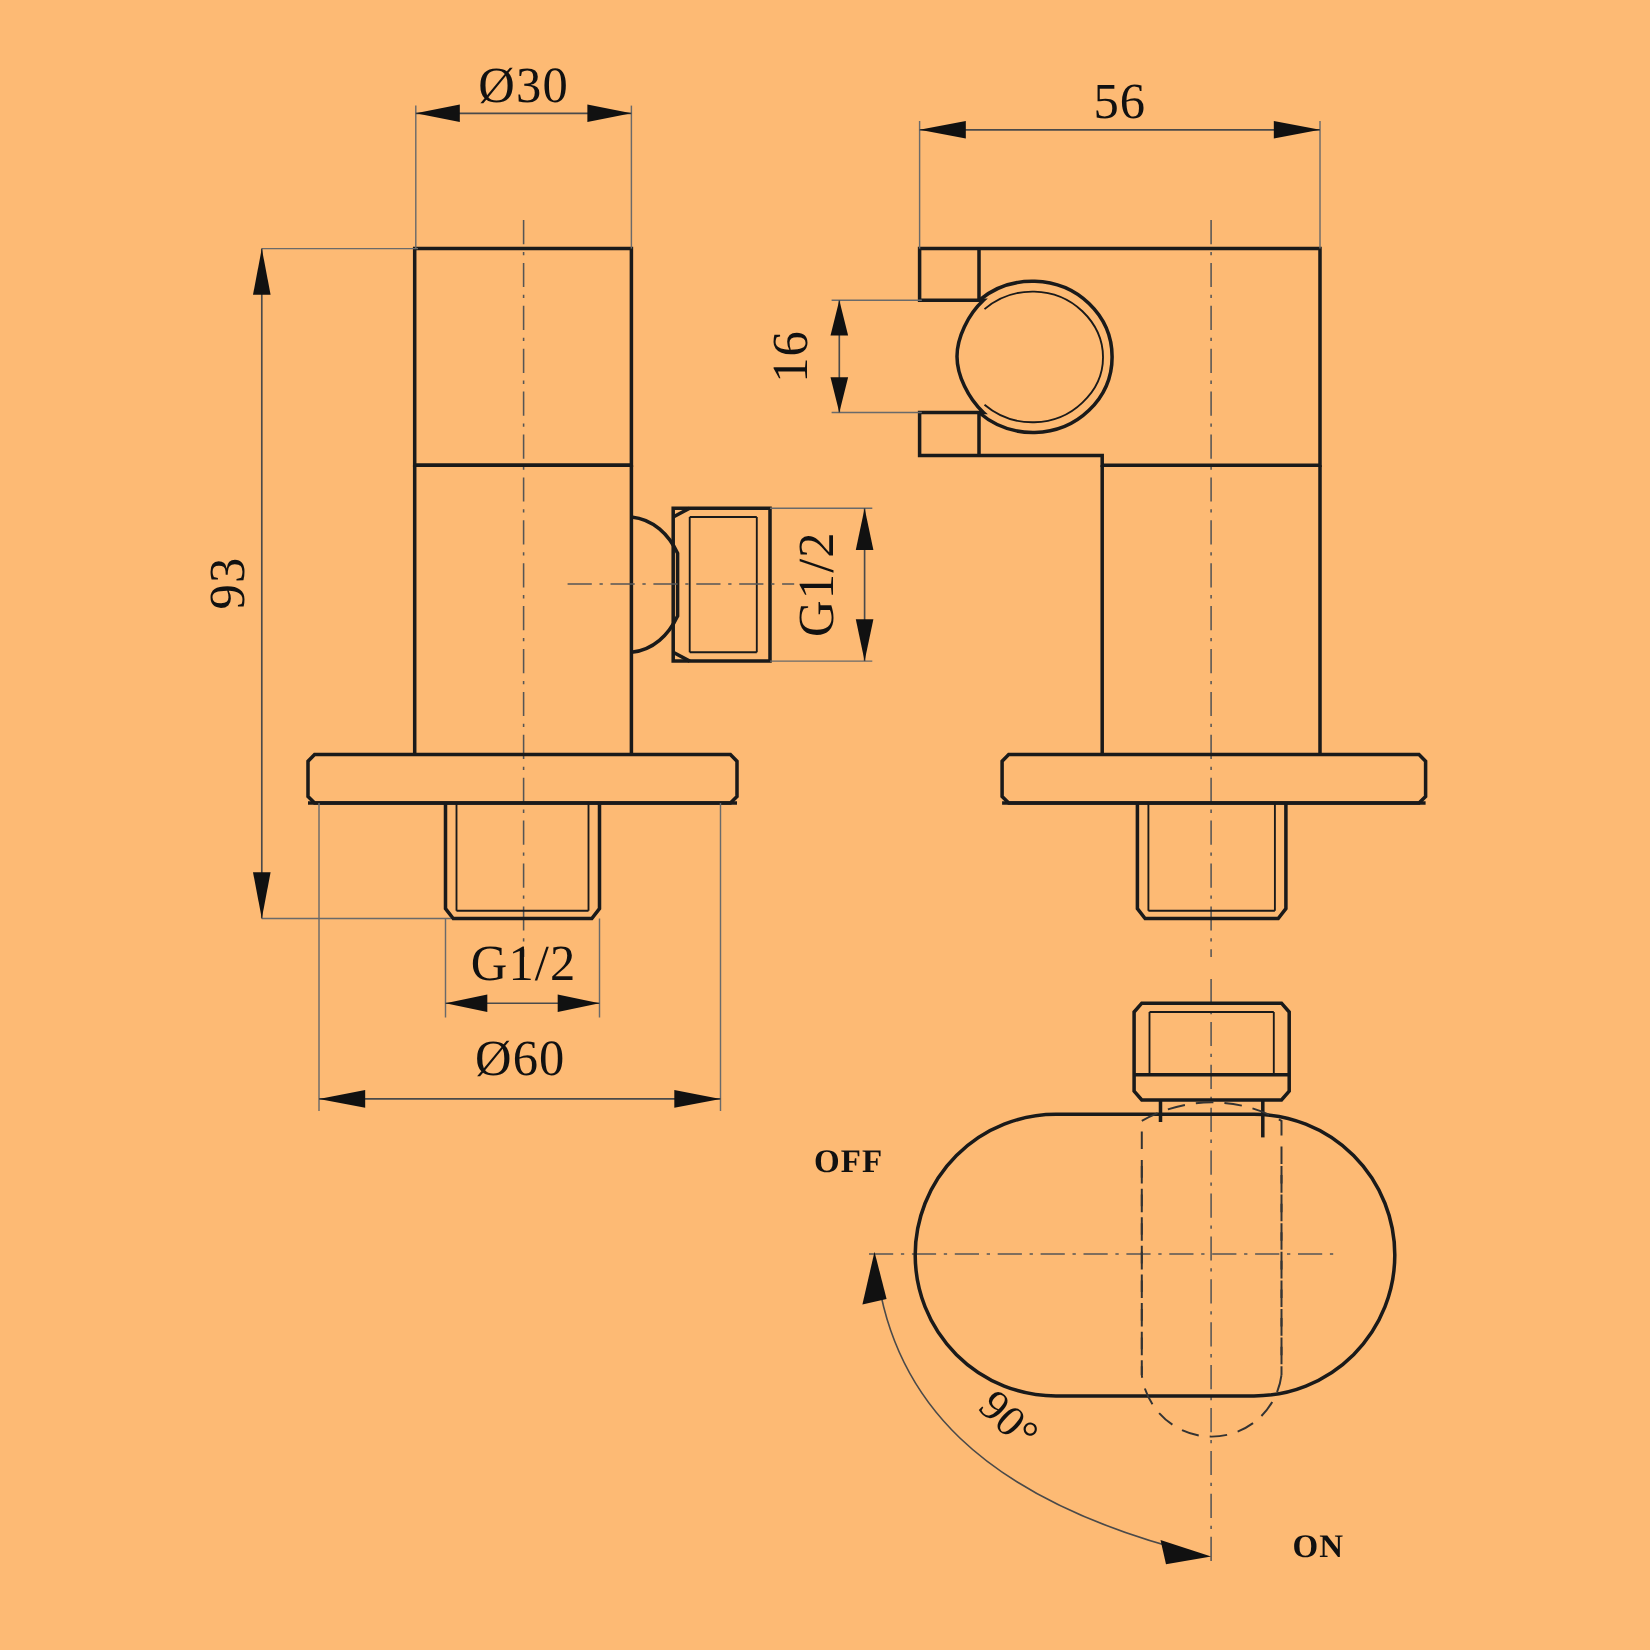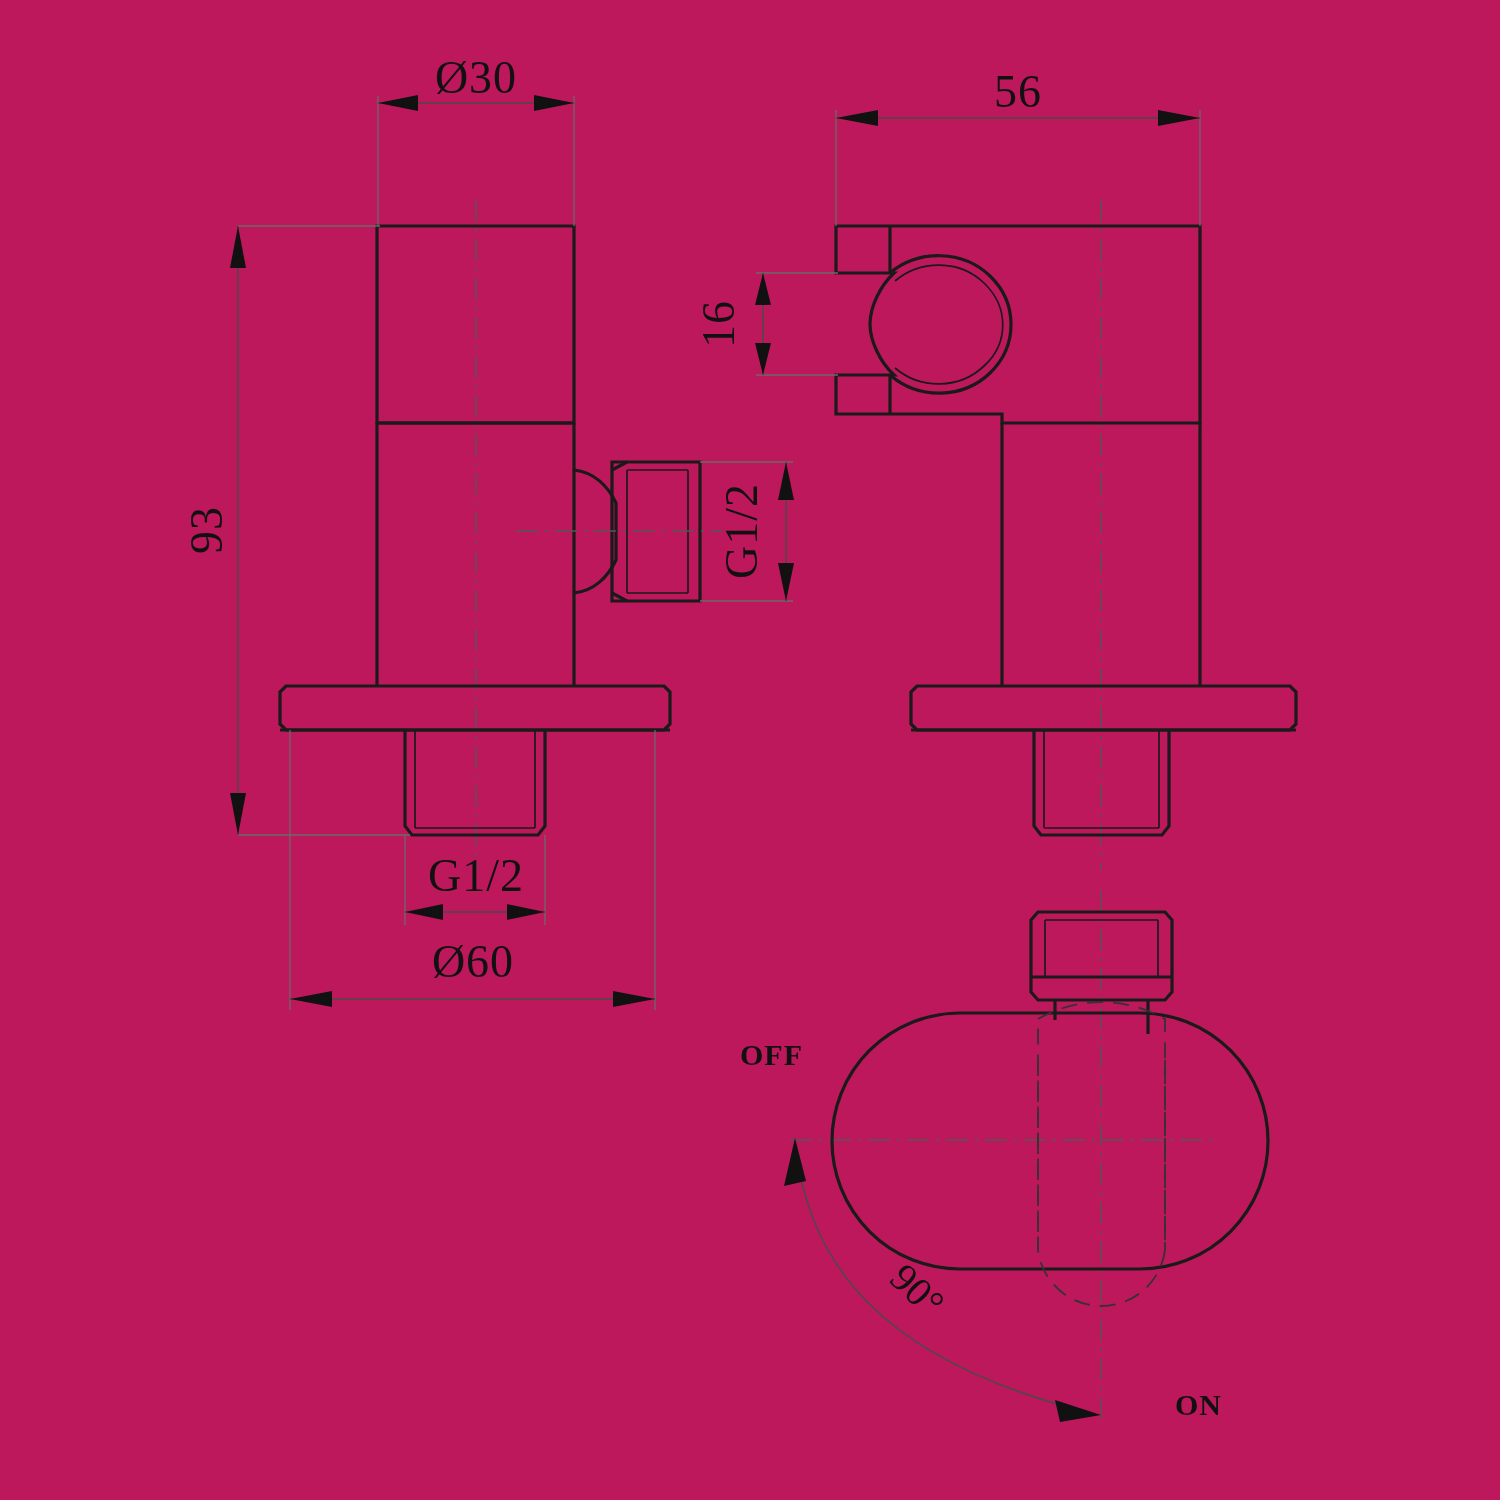--- a/index.html
+++ b/index.html
@@ -1,17 +1,17 @@
 <!DOCTYPE html>
 <html><head>
 <meta charset="utf-8">
 <style>
   html,body{margin:0;padding:0;background:#ffffff;}
   body{width:1500px;height:1500px;font-family:"Liberation Sans",sans-serif;overflow:hidden;}
-  #sheet{position:relative;width:1500px;height:1500px;background:#be185d;}
+  #sheet{position:relative;width:1500px;height:1500px;background:#fdba74;}
   svg{display:block;}
   .obj{fill:none;stroke:#1a1a1a;stroke-width:3.2;stroke-linejoin:miter;stroke-linecap:butt;}
   .obj-thin{fill:none;stroke:#1a1a1a;stroke-width:1.7;}
   .dimline{fill:none;stroke:#4a4a4a;stroke-width:1.5;}
   .extline{fill:none;stroke:#6a6a6a;stroke-width:1.3;}
   .center{fill:none;stroke:#555;stroke-width:1.4;stroke-dasharray:22 7 3 7;}
   .hidden{fill:none;stroke:#333;stroke-width:1.8;stroke-dasharray:16 10;}
   .arrowfill{fill:#111;stroke:none;}
   .dimtext{fill:#111;font-family:"Liberation Serif",serif;font-size:46px;letter-spacing:1px;}
   .labeltext{fill:#111;font-family:"Liberation Serif",serif;font-size:30px;font-weight:700;letter-spacing:1px;}

